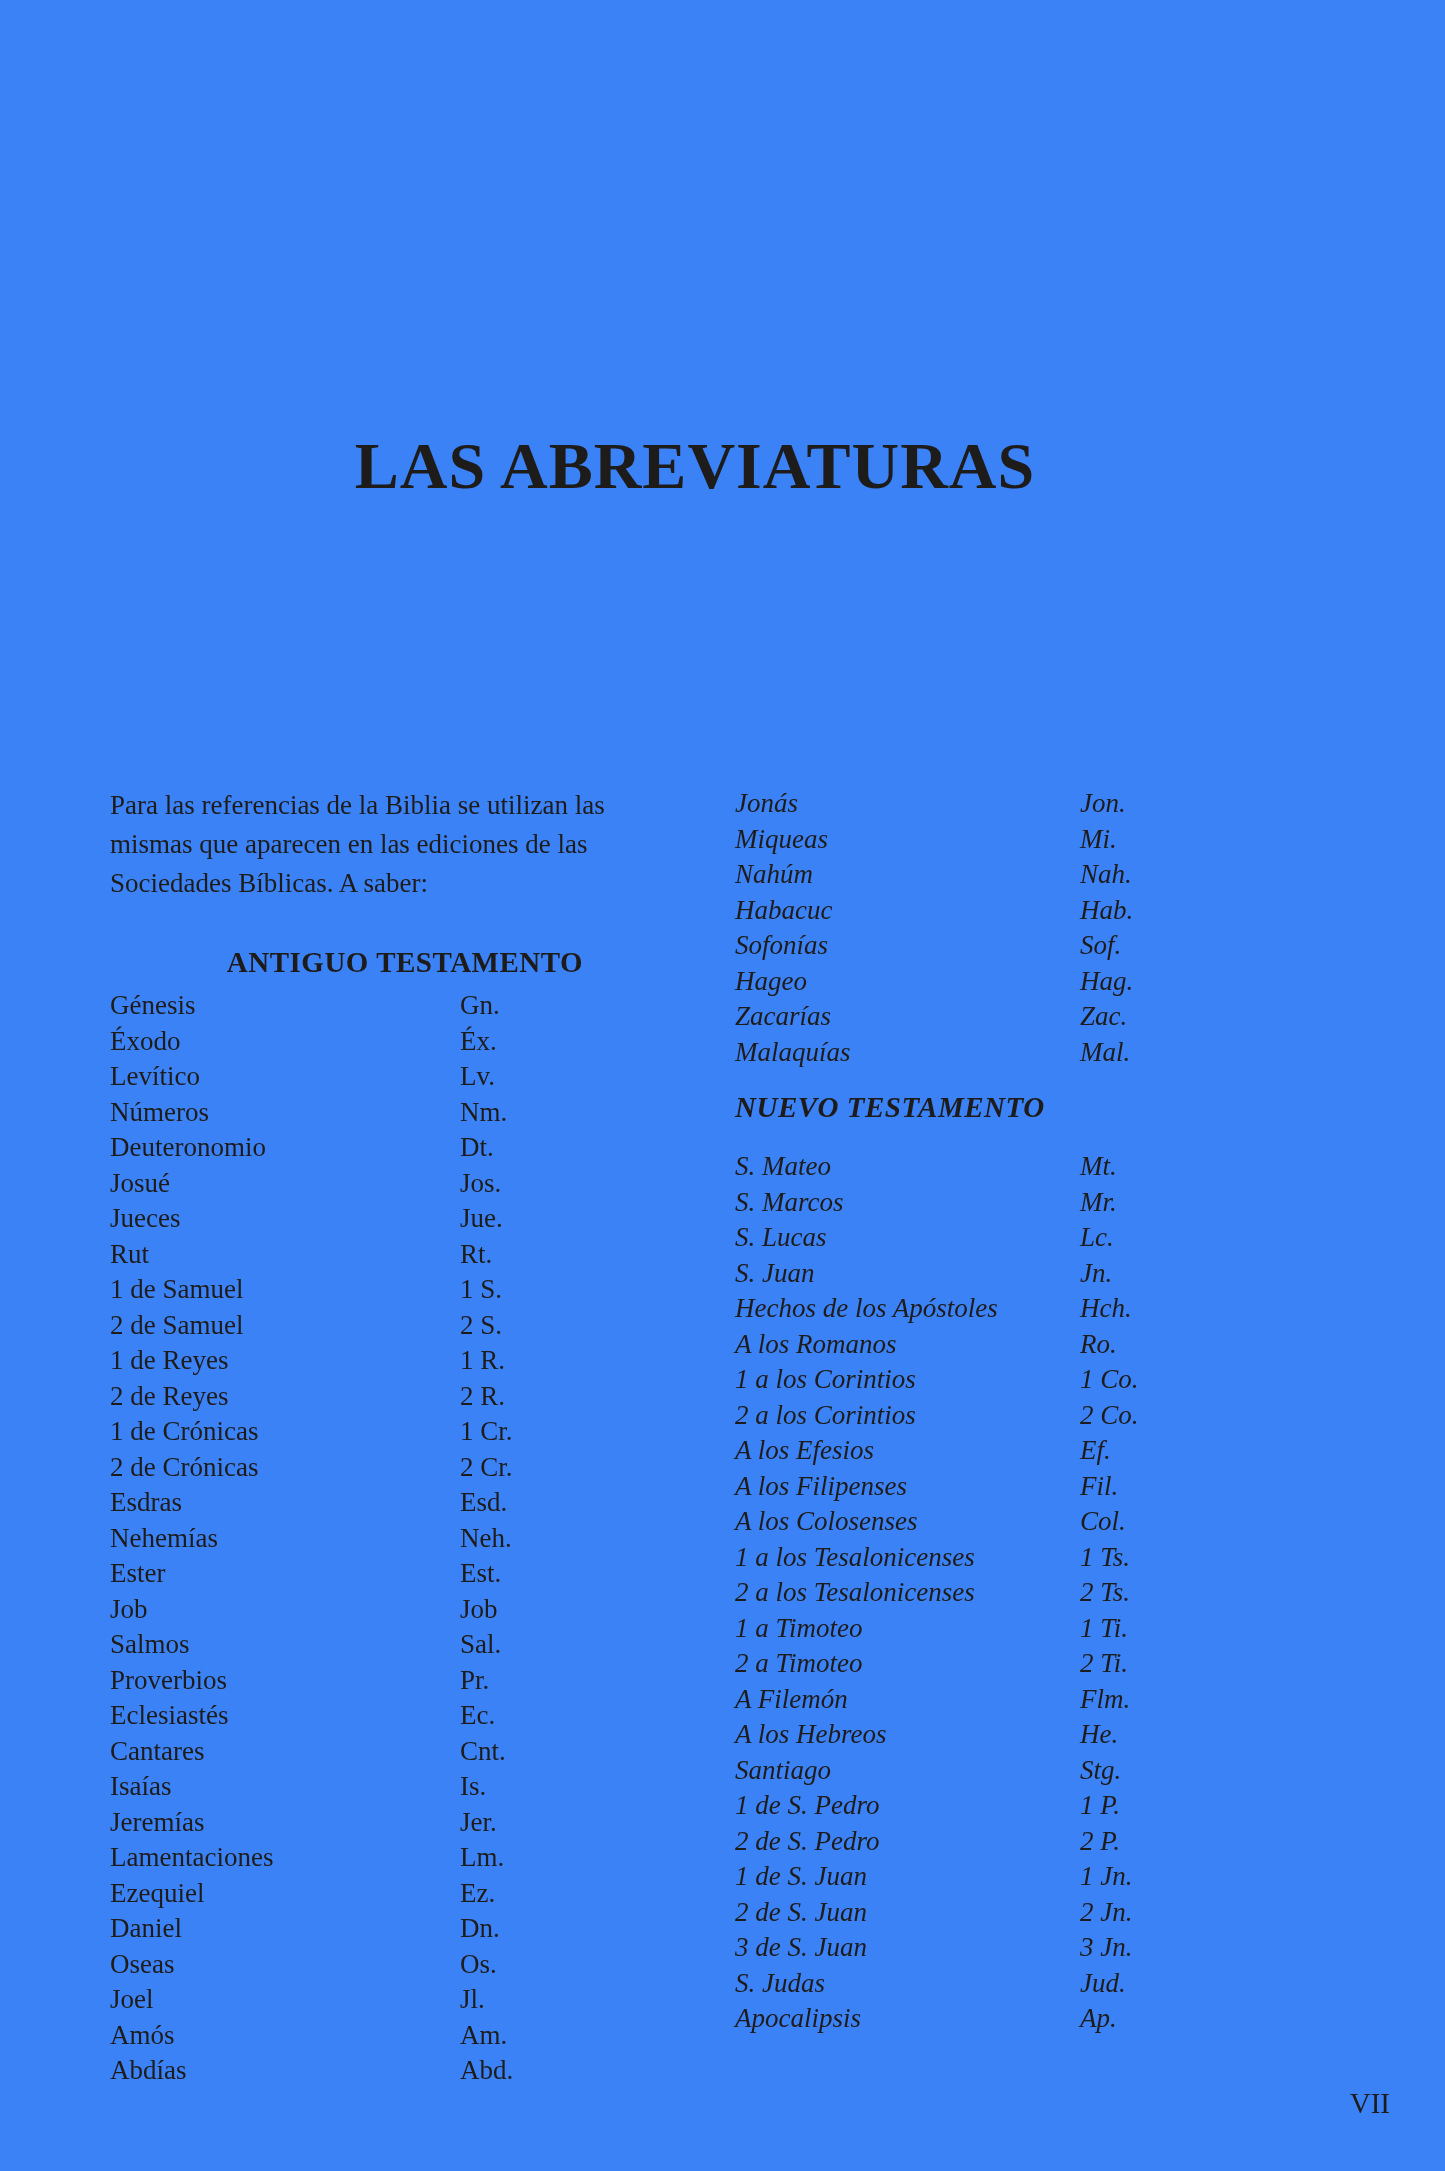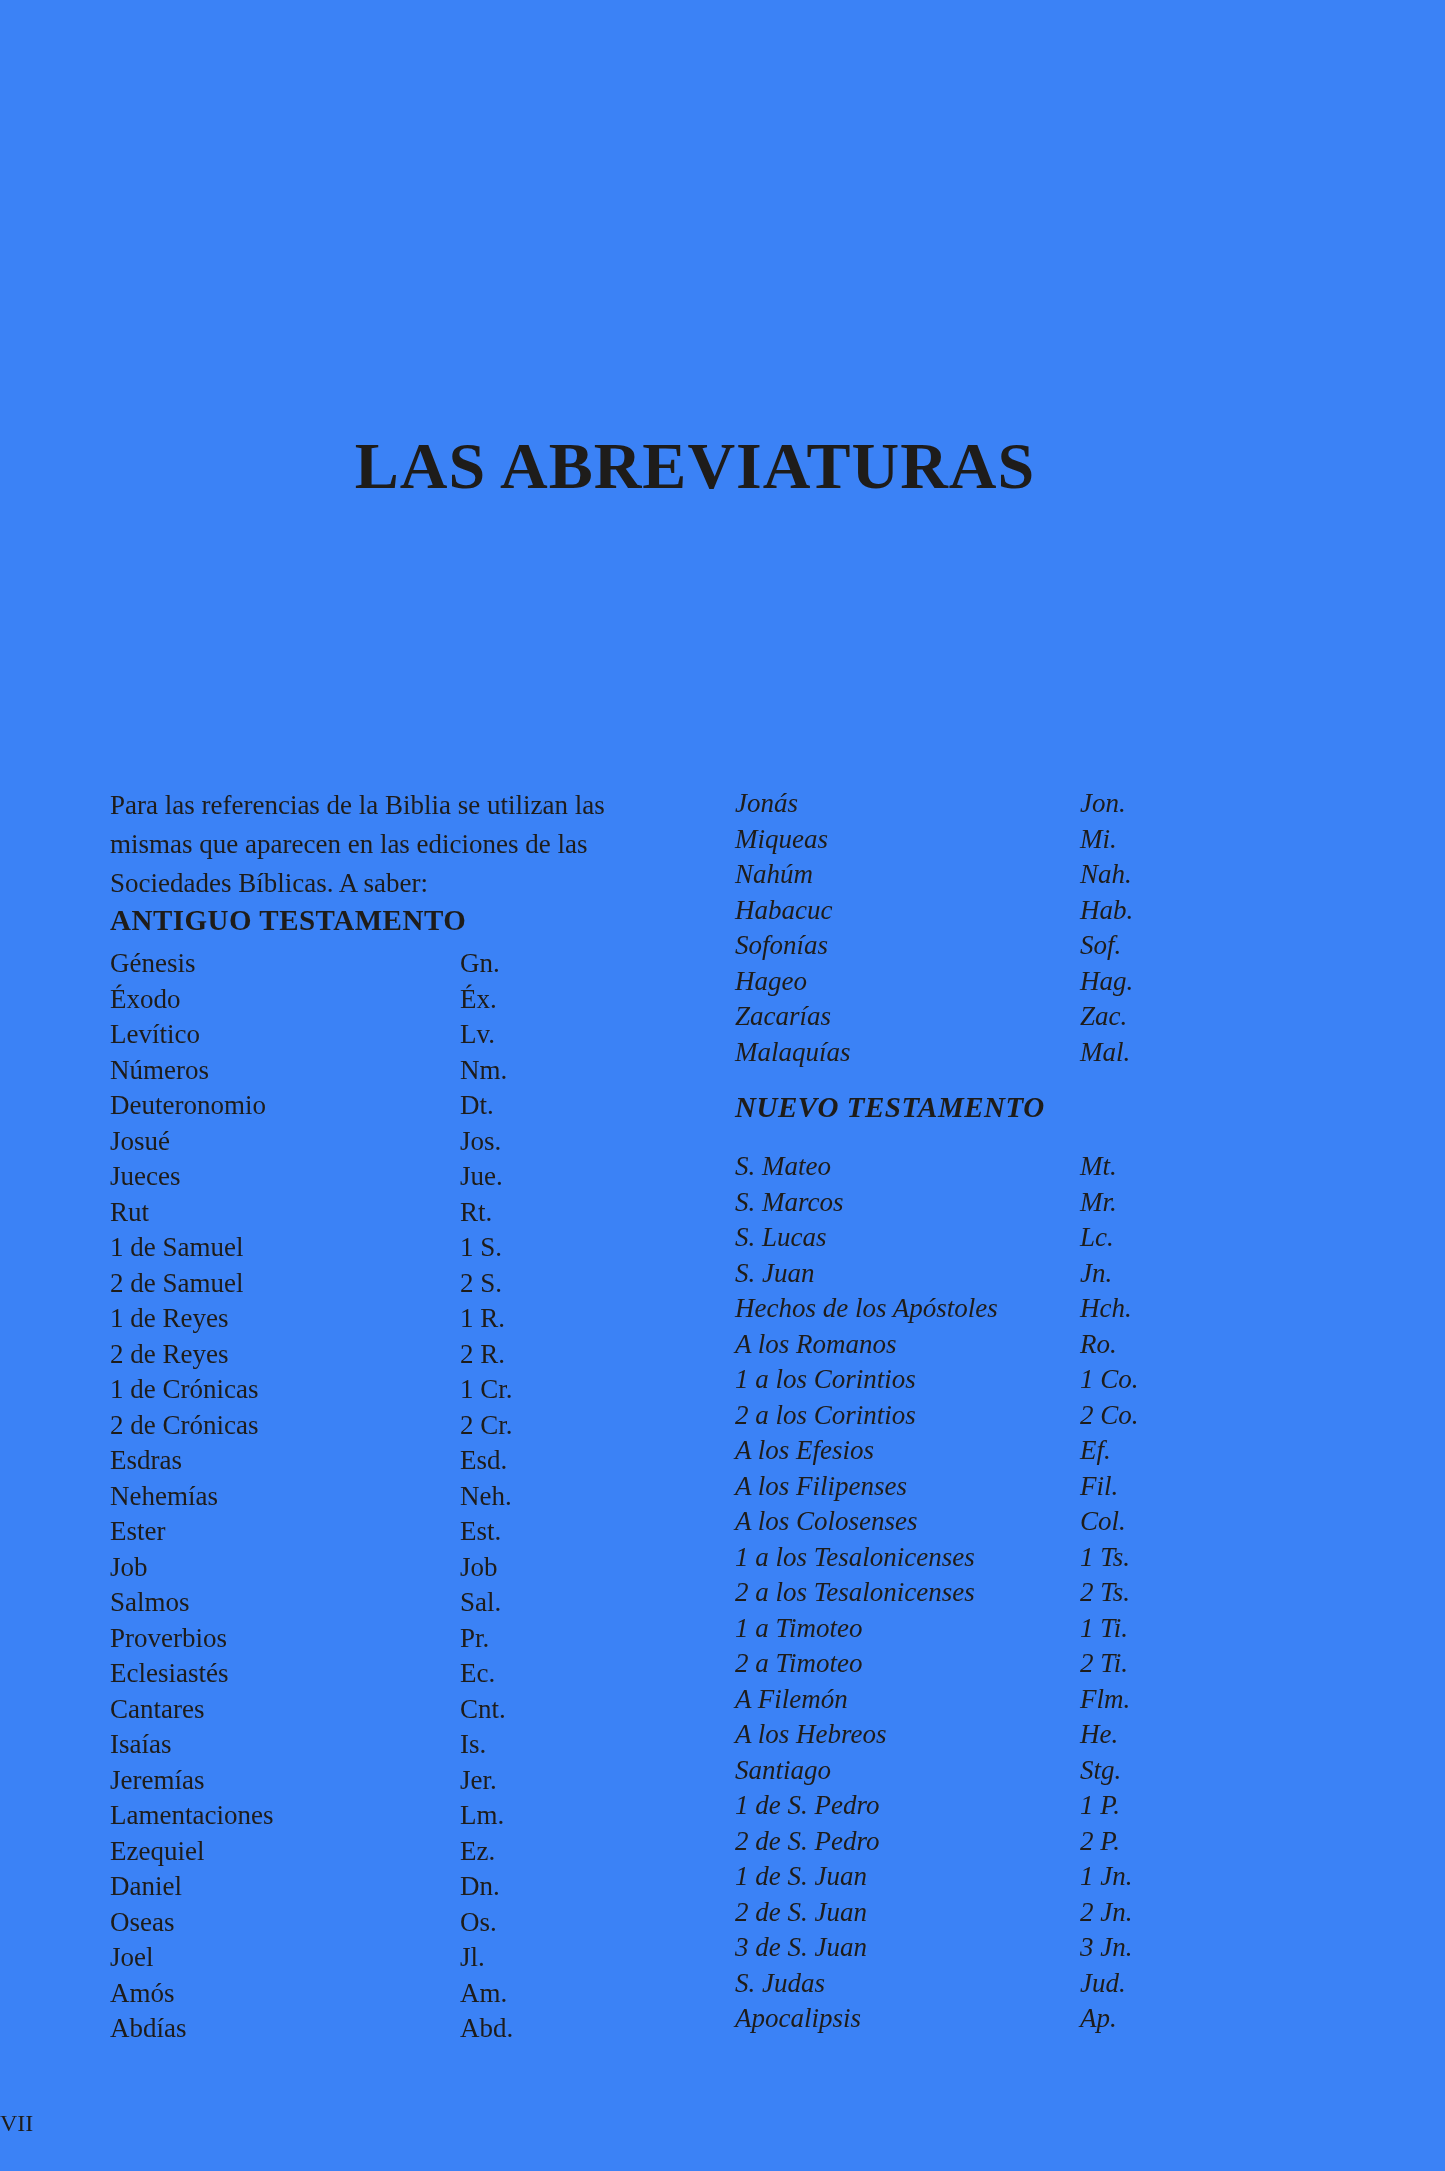--- a/index.html
+++ b/index.html
@@ -47,44 +47,43 @@
   .intro-line { white-space: nowrap; margin-top: 40px; }
 
   .section-heading {
     margin: 0;
     font-size: 29px;
     font-weight: bold;
     line-height: 35px;
     letter-spacing: 0.5px;
     white-space: nowrap;
   }
-  .col-left  .section-heading { margin-bottom: 8px; }
+  .col-left  .section-heading { margin-top: 42px; margin-bottom: 8px; text-align: center; }
   .col-right .section-heading { margin-top: 20px; margin-bottom: 24px; }
 
   .entry-row {
     display: flex;
     font-size: 27px;
     line-height: 35.5px;
   }
   .entry-name {
     flex: 0 0 350px;
     white-space: nowrap;
   }
   .col-right .entry-name { flex-basis: 345px; }
   .entry-abbr { white-space: nowrap; }
 
   .page-number {
     position: absolute;
     top: 2086px;
     left: 0;
     width: 1390px;
-    text-align: left;
-    font-size: 24px;
+    text-align: right;
+    font-size: 29px;
     line-height: 35px;
-    margin-top: 20px;
   }
 </style>
 </head>
 <body>
 
 <div class="page">
 
   <h1 class="title">LAS ABREVIATURAS</h1>
 
   <div class="columns">

